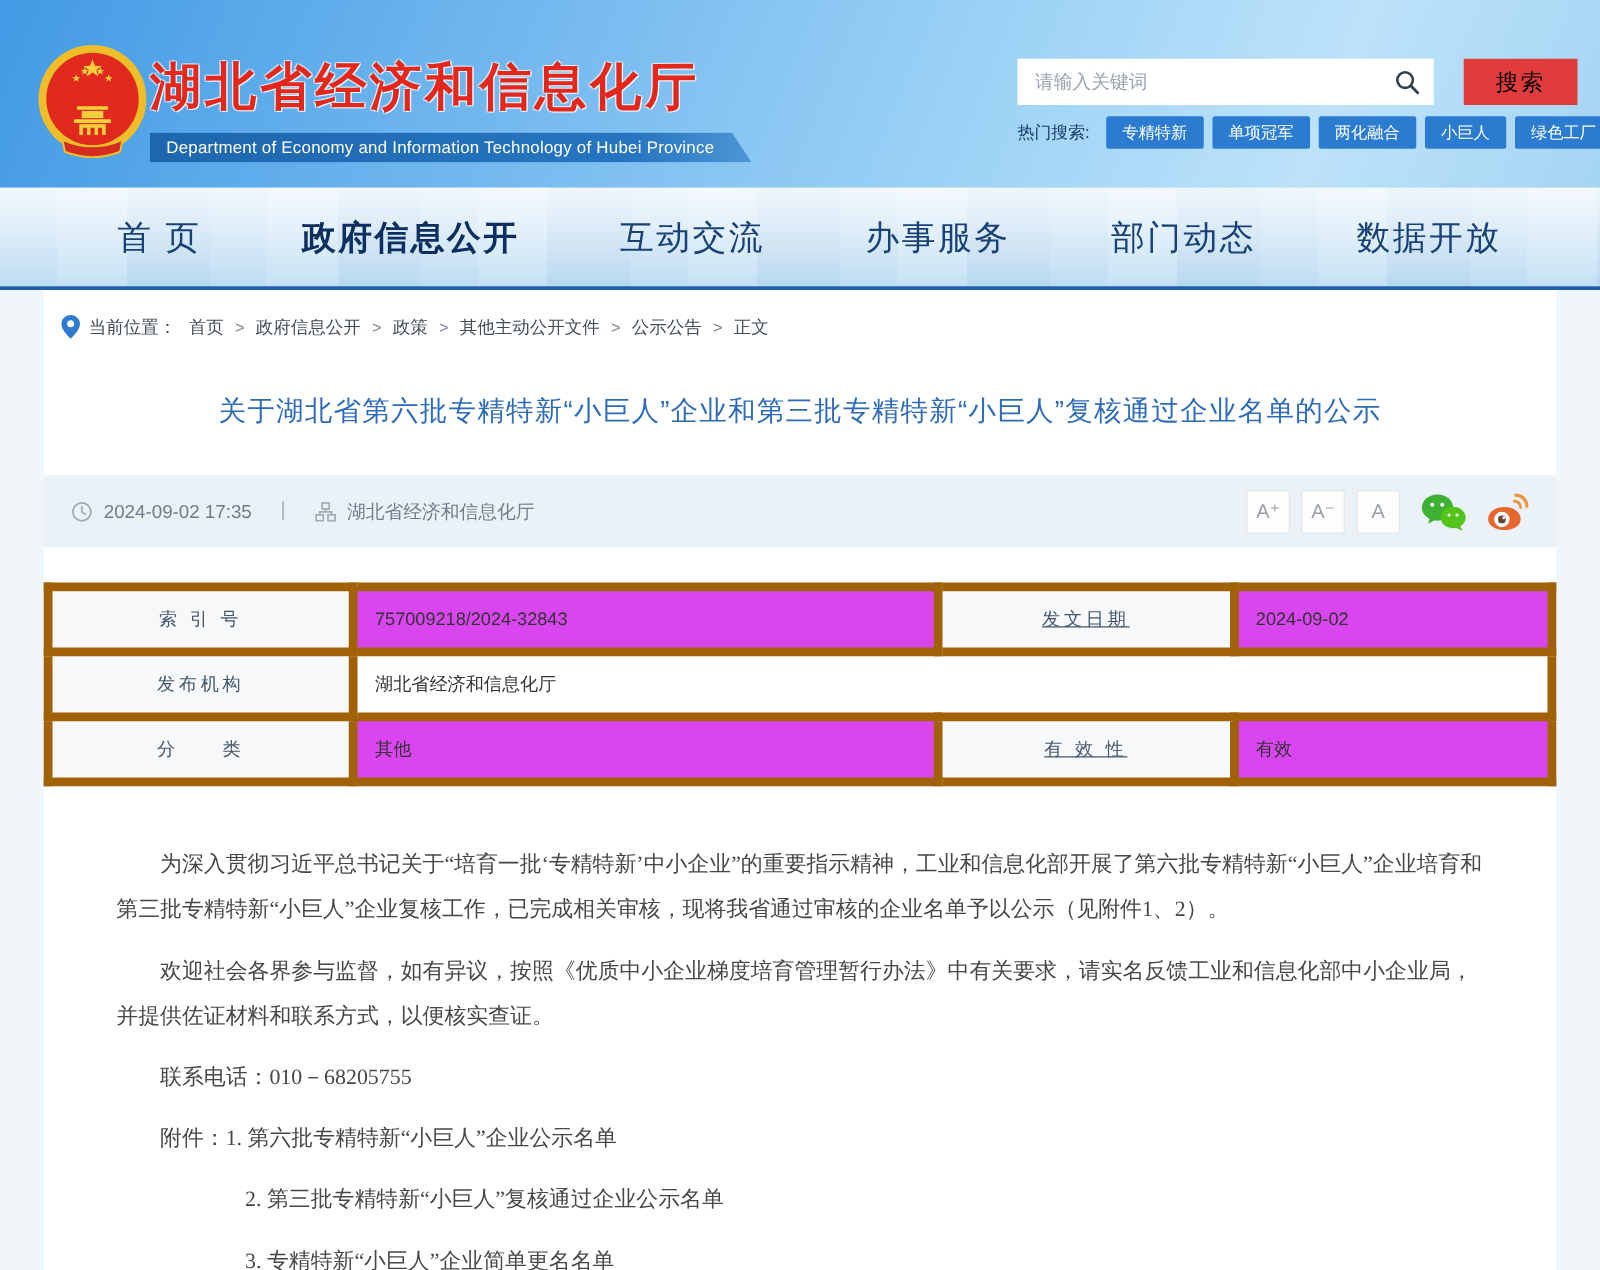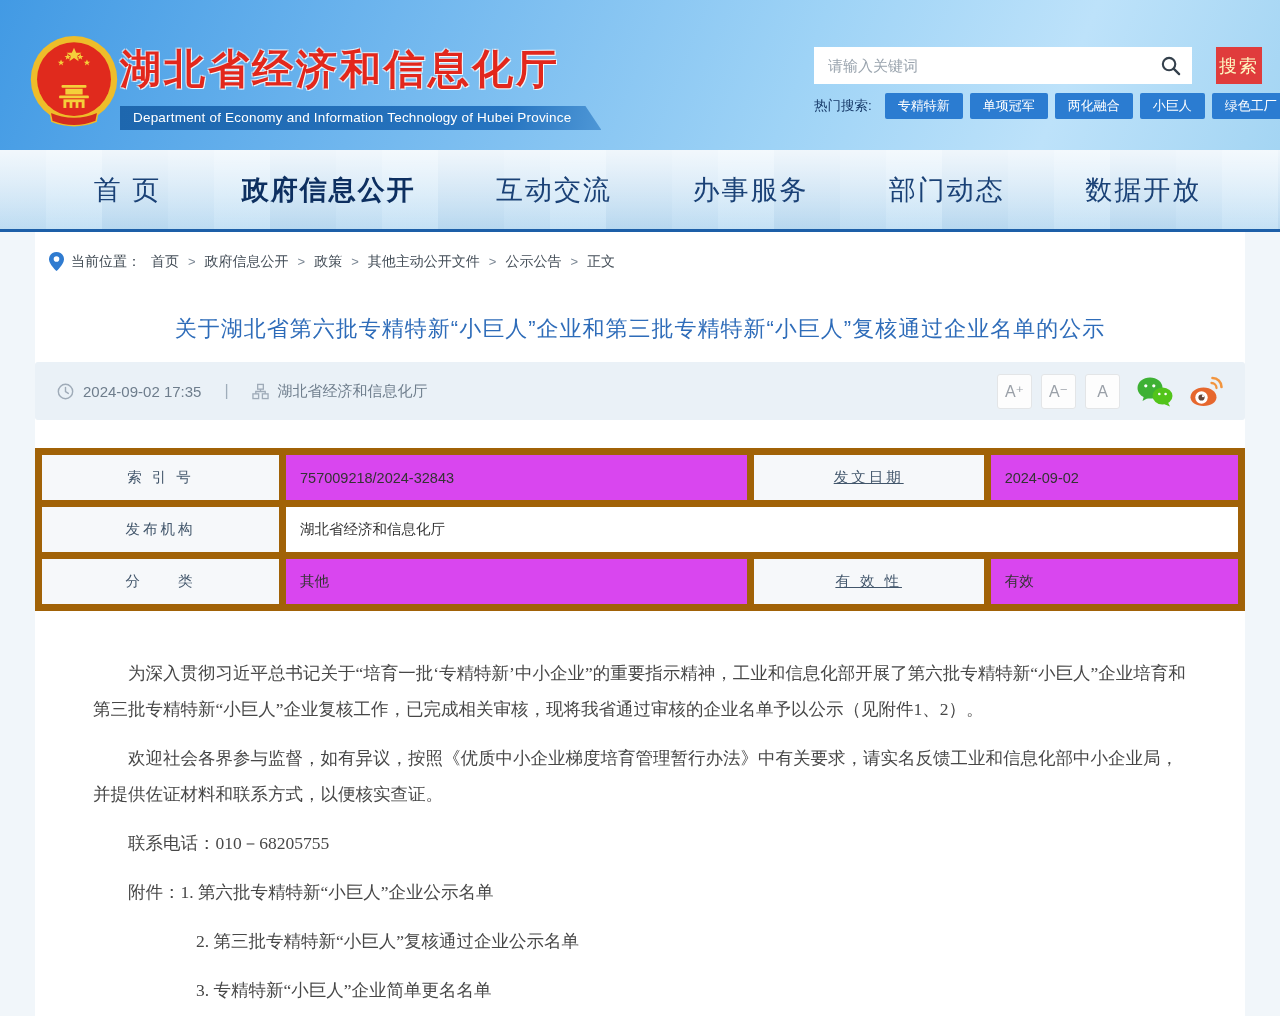--- a/index.html
+++ b/index.html
@@ -31,22 +31,22 @@
   .search-zone { position:absolute; right:18px; top:47px; width:448px; }
   .search-row { display:flex; height:37px;gap:24px; }
   .search-input-wrap { position:relative; flex:1; }
   .search-input {
     width:100%; height:37px; border:none; outline:none;
     padding:0 44px 0 14px; font-size:15px; color:#333; background:#fff;
   }
   .search-input::placeholder { color:#9aa4ae; }
   .magnifier { position:absolute; right:10px; top:7px; cursor:pointer; }
   .search-btn {
-    width:46px; height:37px; border:none; cursor:pointer;
-    background:#e03c3c; color:#fef9c3; font-size:18px; letter-spacing:2px;
+    width:91px; height:37px; border:none; cursor:pointer;
+    background:#e03c3c; color:#000000; font-size:18px; letter-spacing:2px;
     font-family:inherit;
   }
   .hot-row { display:flex; align-items:center; margin-top:9px; }
   .hot-label { font-size:13.5px; color:#173a69; white-space:nowrap; margin-right:6px; }
   .hot-tag {
     display:inline-block; margin-left:7px; padding:4px 13px;
     background:#2b7cd1; color:#fff; font-size:13px; border-radius:2px;
     cursor:pointer; white-space:nowrap;
   }
   
@@ -76,21 +76,21 @@
   .crumb-link { cursor:pointer; color:#434d57; white-space:nowrap; }
   .crumb-current { color:#434d57; }
   .bc-label { margin-left:7px; margin-right:10px; color:#3f4952; }
   
   .article-title {
     margin:27px 60px 0; text-align:center;
     font-size:22px; color:#2e6cb9; font-weight:500; letter-spacing:1px;
   }
   
   .meta-bar {
-    margin:18px 0 0; height:58px; background:#eaf1f7; border-radius:3px;
+    margin:36px 0 0; height:58px; background:#eaf1f7; border-radius:3px;
     display:flex; align-items:center; padding:0 22px; color:#6e7d8c; font-size:15px;
   }
   .meta-left { display:flex; align-items:center; gap:9px; }
   .meta-divider { color:#9fadba; margin:0 14px; font-size:16px; }
   .meta-right { margin-left:auto; display:flex; align-items:center; gap:9px; }
   .font-btn {
     width:35px; height:35px; background:#fdfdfd; border:1px solid #e3e5e7; border-radius:3px;
     color:#9aa0a8; font-size:16px; cursor:pointer; line-height:33px; text-align:center;
   }
   .share-icon { margin-left:7px; cursor:pointer; }

